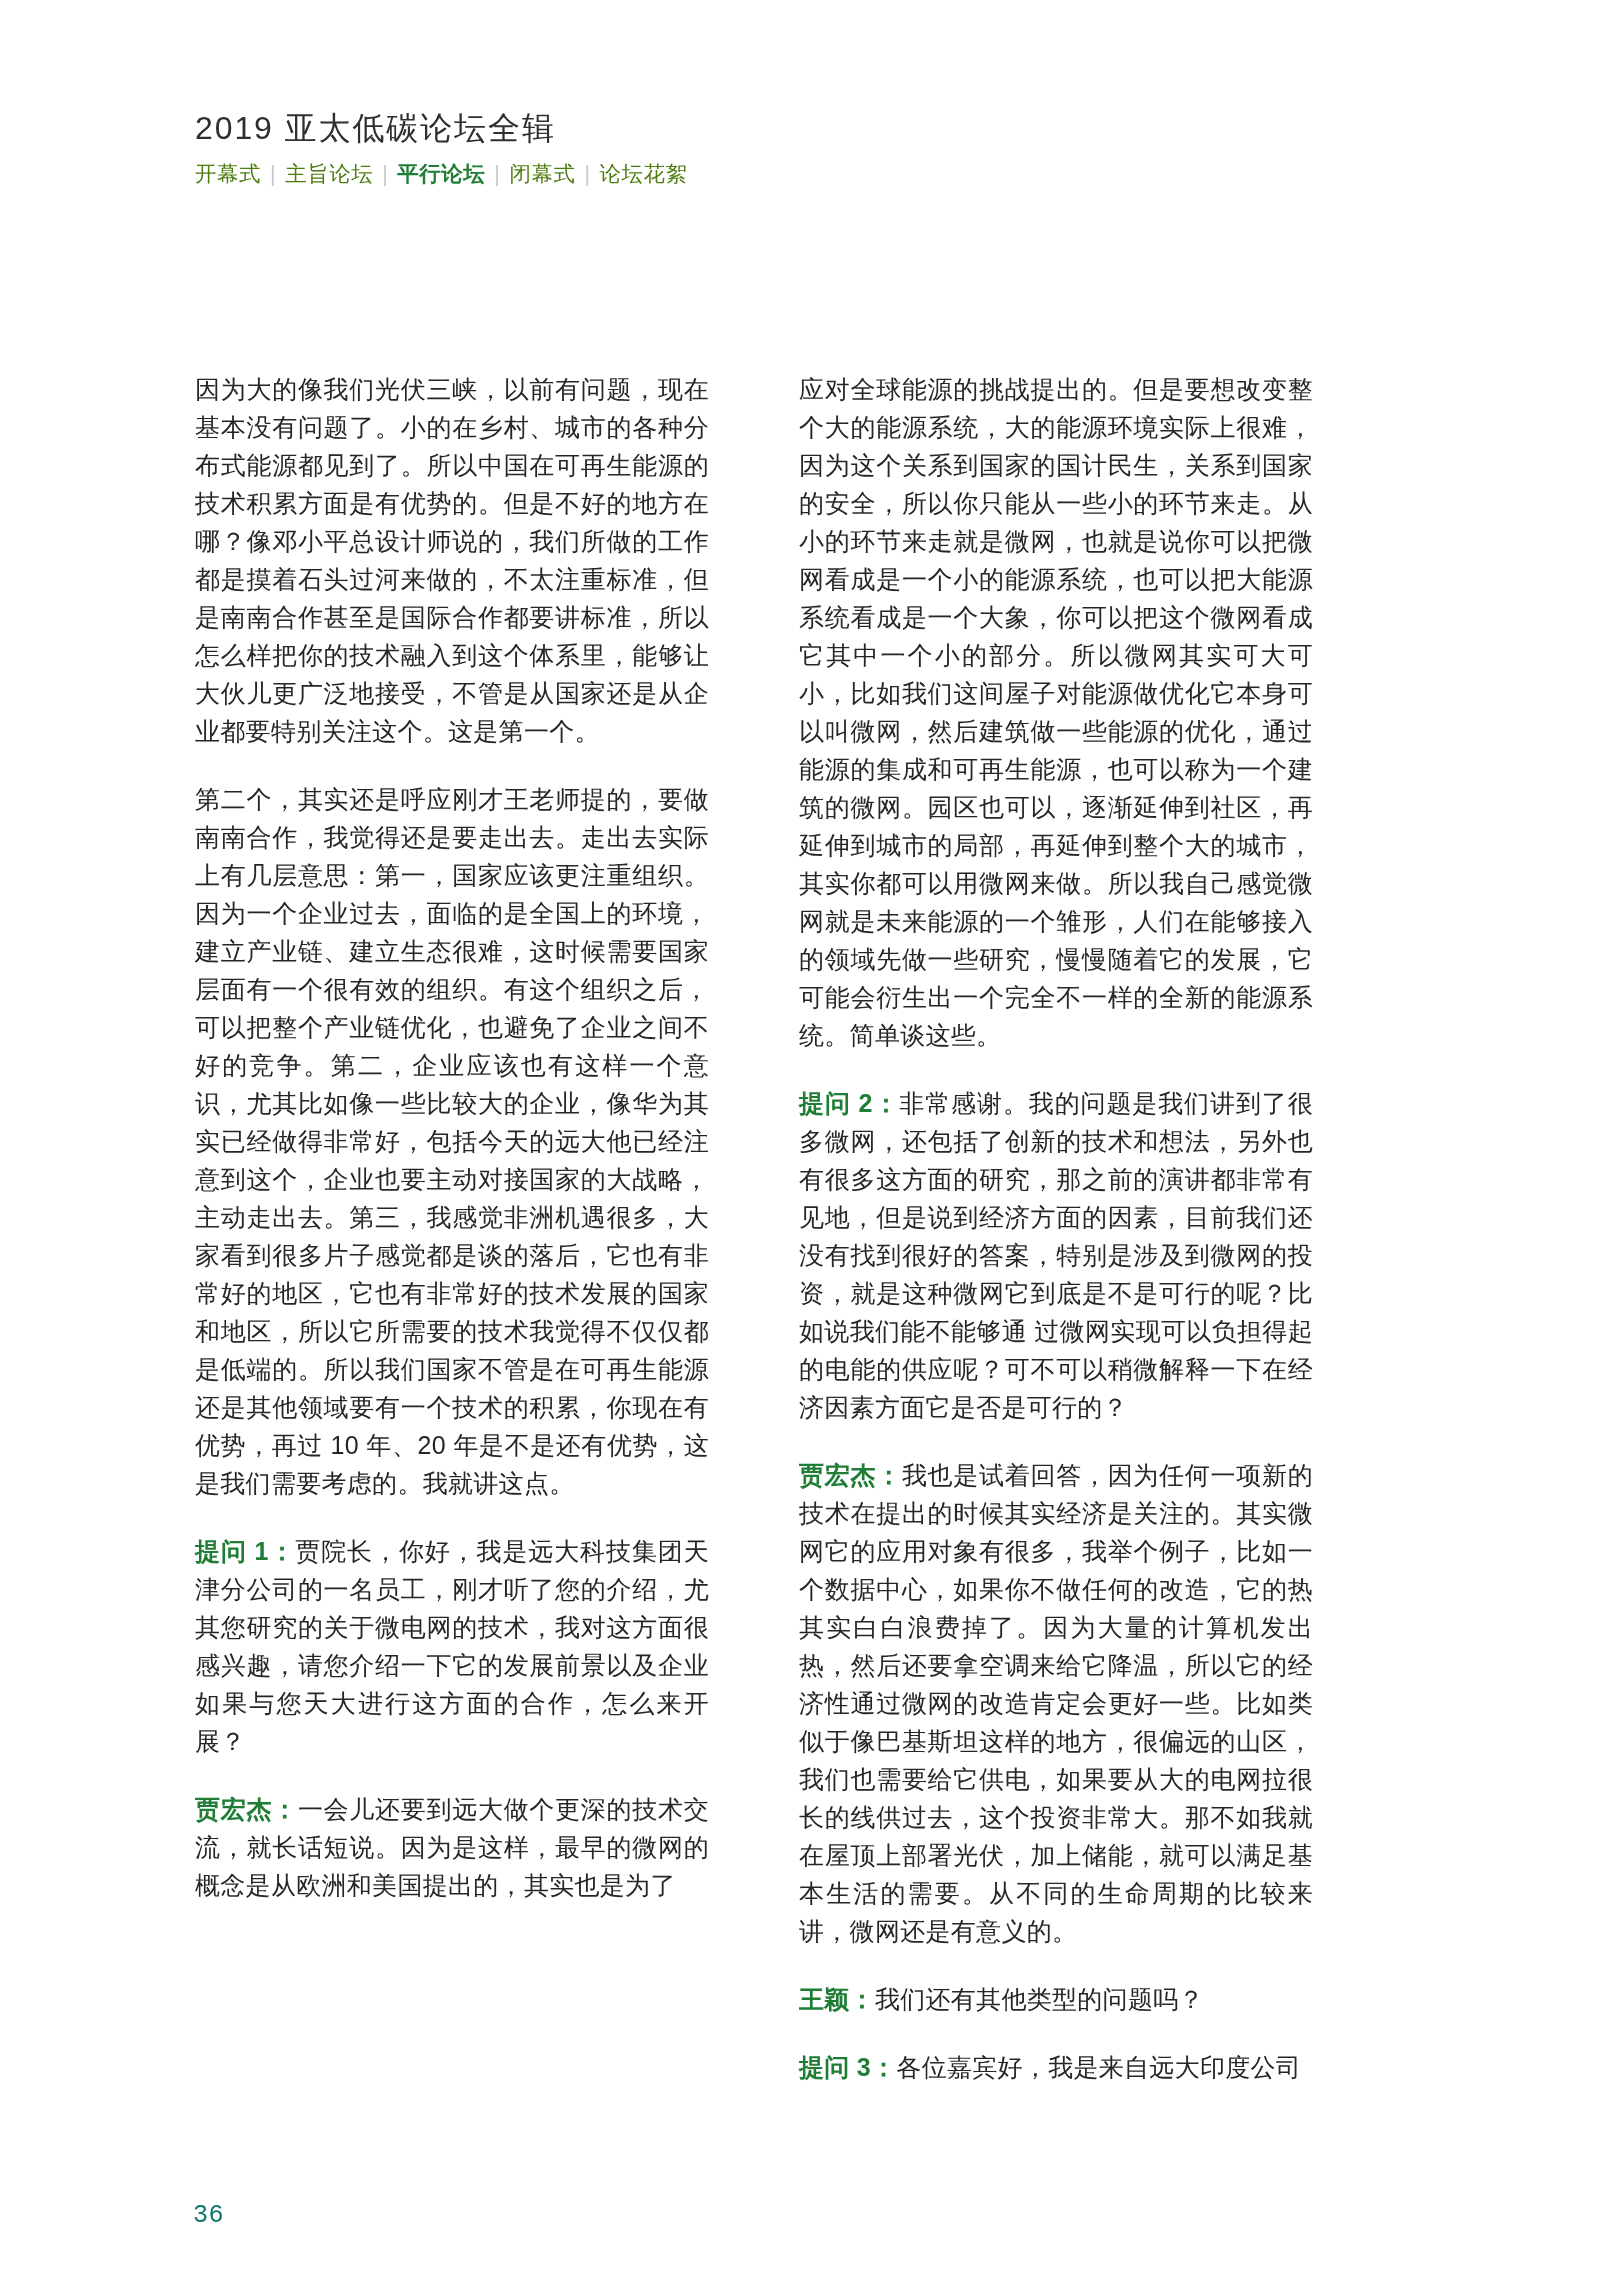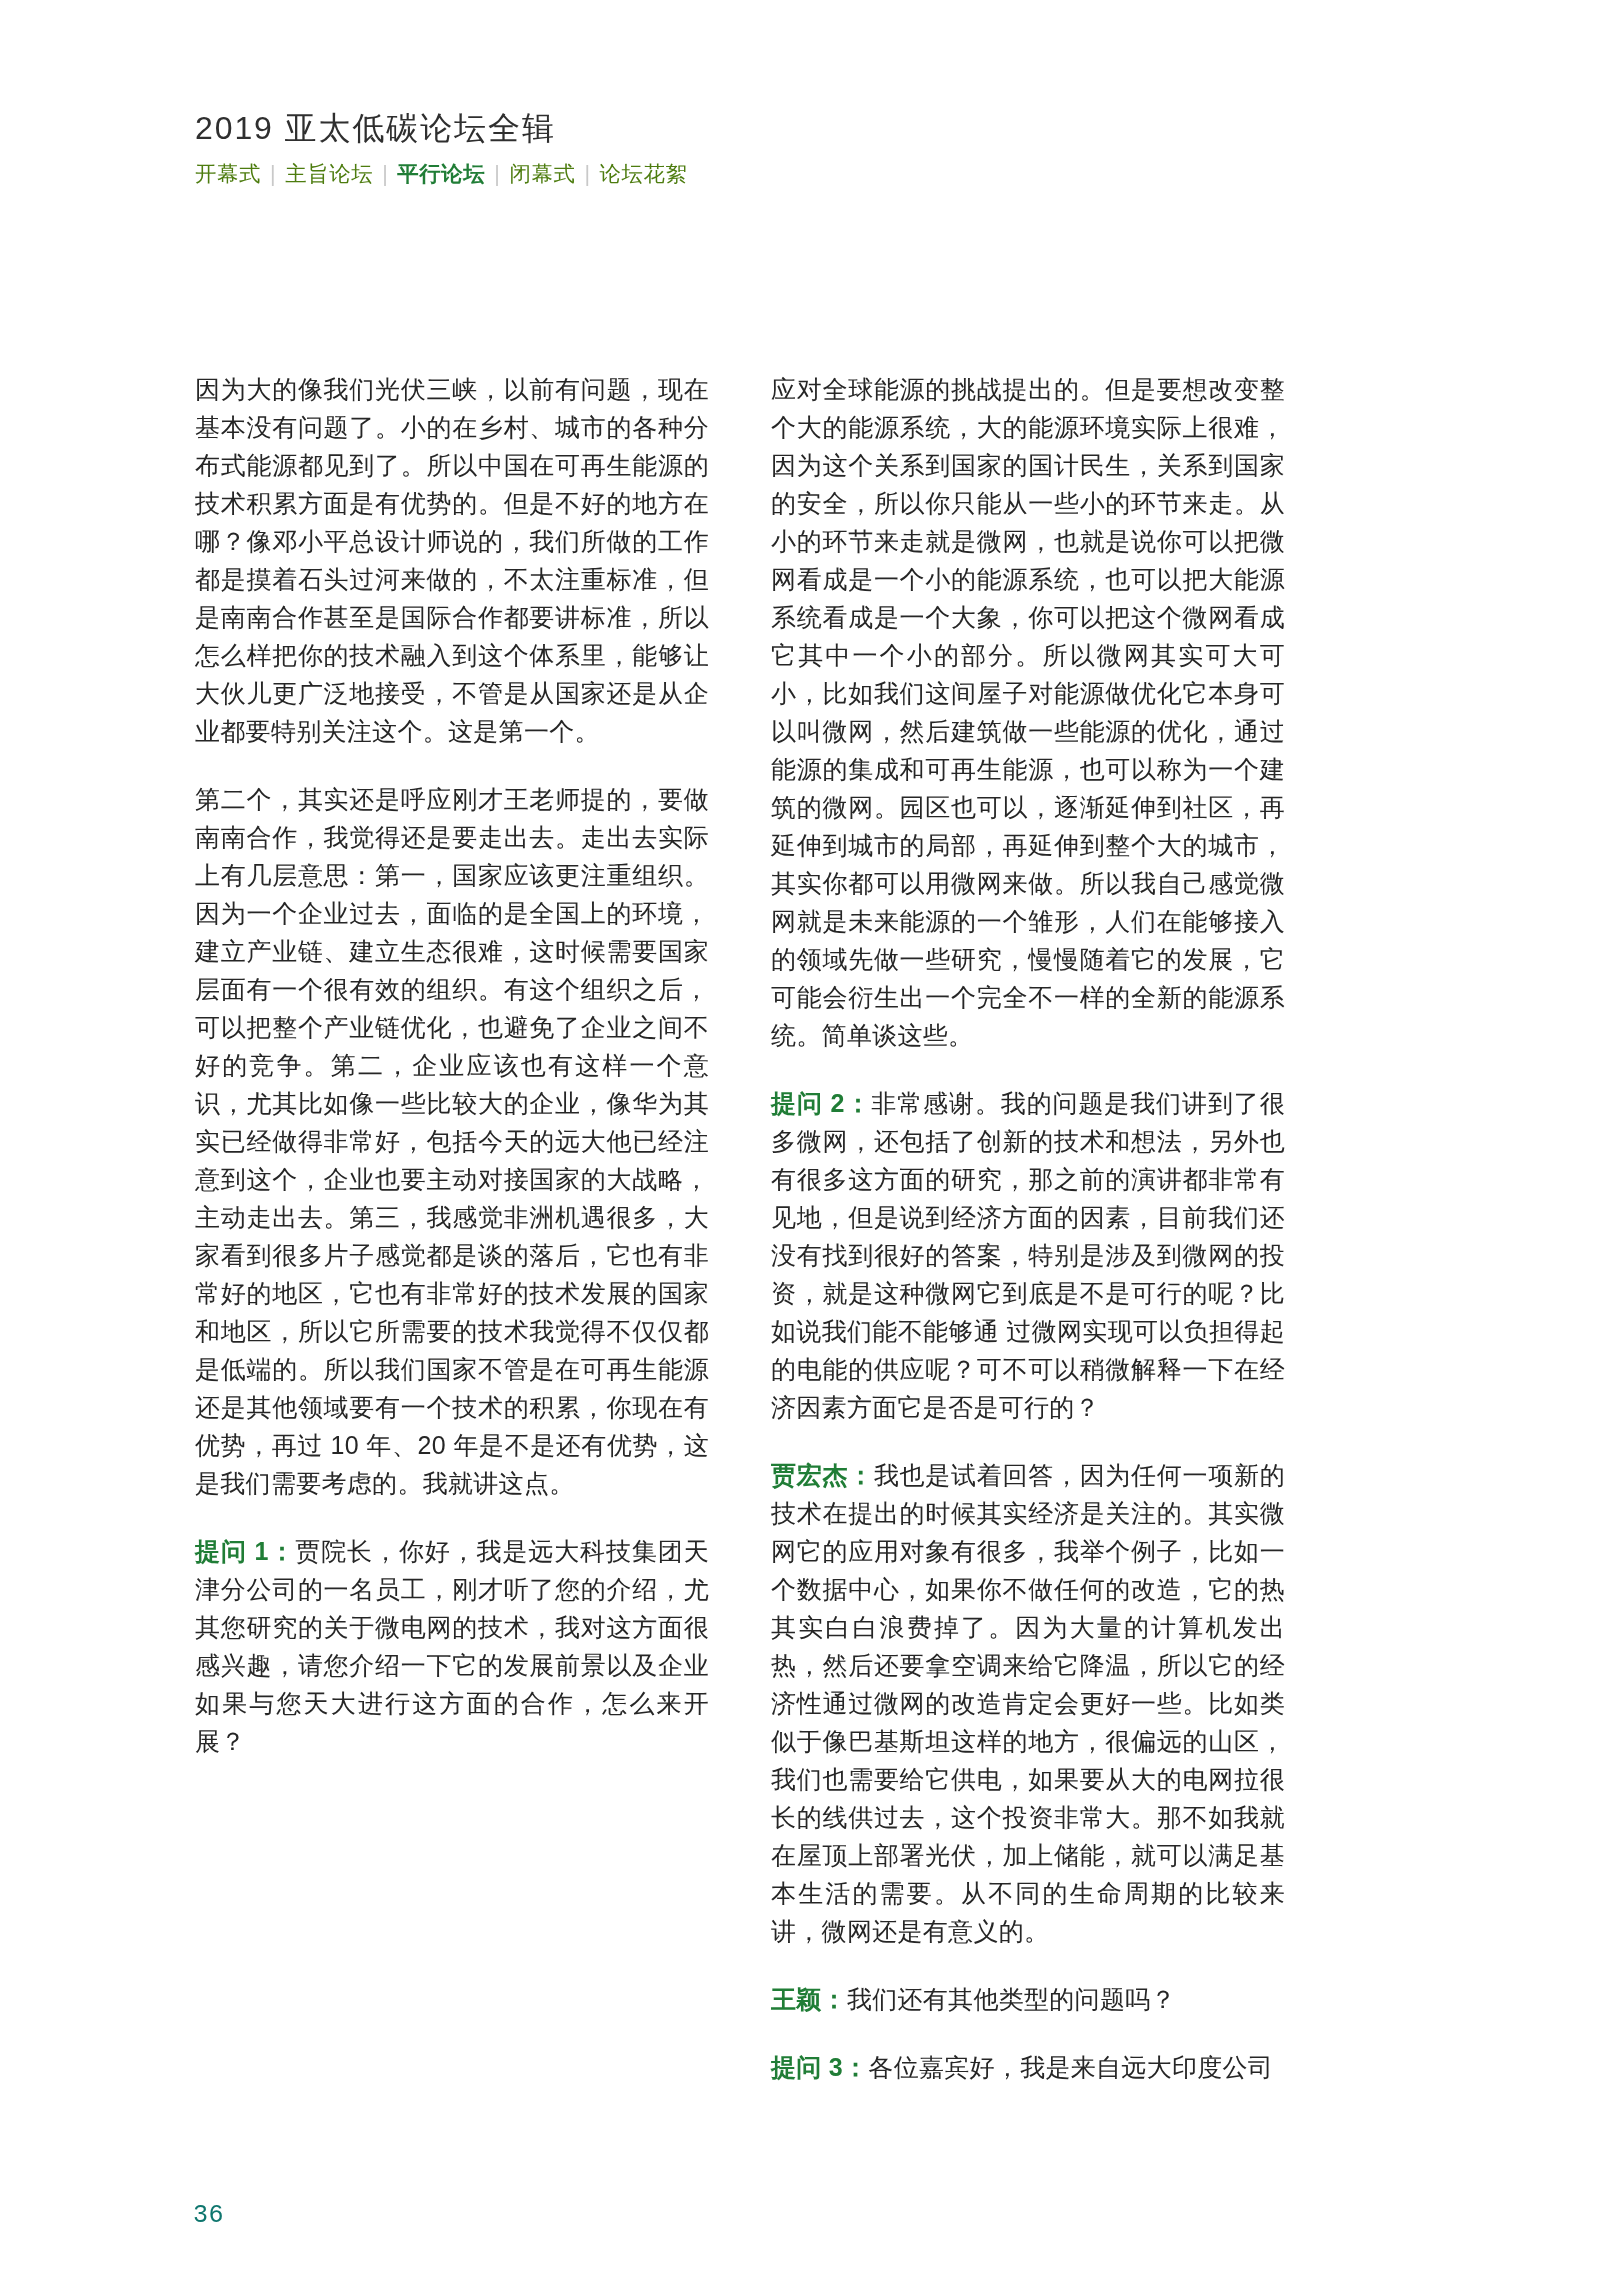--- a/index.html
+++ b/index.html
@@ -43,21 +43,21 @@
     font-weight: 300;
   }
 
   
   .columns {
     position: absolute;
     left: 195px;
     top: 370px;
     width: 1089px;
     display: flex;
-    gap: 62px;
+    gap: 90px;
   }
   .col { flex: 0 0 514px; width: 514px; }
   .para {
     margin: 0 0 30px 0;
     font-size: 25px;
     line-height: 38px;
     color: #262626;
     text-align: justify;
     letter-spacing: 0.3px;
   }
@@ -86,20 +86,21 @@
 <div class="doc-nav">
   <span class="nav-item">开幕式</span><span class="nav-sep">|</span><span class="nav-item">主旨论坛</span><span class="nav-sep">|</span><span class="nav-item active">平行论坛</span><span class="nav-sep">|</span><span class="nav-item">闭幕式</span><span class="nav-sep">|</span><span class="nav-item">论坛花絮</span>
 </div>
 
 <div class="columns">
 
   <div class="col">
     <p class="para"><span class="speaker"></span><span>因为大的像我们光伏三峡，以前有问题，现在基本没有问题了。小的在乡村、城市的各种分布式能源都见到了。所以中国在可再生能源的技术积累方面是有优势的。但是不好的地方在哪？像邓小平总设计师说的，我们所做的工作都是摸着石头过河来做的，不太注重标准，但是南南合作甚至是国际合作都要讲标准，所以怎么样把你的技术融入到这个体系里，能够让大伙儿更广泛地接受，不管是从国家还是从企业都要特别关注这个。这是第一个。</span></p>
     <p class="para"><span class="speaker"></span><span>第二个，其实还是呼应刚才王老师提的，要做南南合作，我觉得还是要走出去。走出去实际上有几层意思：第一，国家应该更注重组织。因为一个企业过去，面临的是全国上的环境，建立产业链、建立生态很难，这时候需要国家层面有一个很有效的组织。有这个组织之后，可以把整个产业链优化，也避免了企业之间不好的竞争。第二，企业应该也有这样一个意识，尤其比如像一些比较大的企业，像华为其实已经做得非常好，包括今天的远大他已经注意到这个，企业也要主动对接国家的大战略，主动走出去。第三，我感觉非洲机遇很多，大家看到很多片子感觉都是谈的落后，它也有非常好的地区，它也有非常好的技术发展的国家和地区，所以它所需要的技术我觉得不仅仅都是低端的。所以我们国家不管是在可再生能源还是其他领域要有一个技术的积累，你现在有优势，再过 10 年、20 年是不是还有优势，这是我们需要考虑的。我就讲这点。</span></p>
     <p class="para"><span class="speaker">提问 1：</span><span>贾院长，你好，我是远大科技集团天津分公司的一名员工，刚才听了您的介绍，尤其您研究的关于微电网的技术，我对这方面很感兴趣，请您介绍一下它的发展前景以及企业如果与您天大进行这方面的合作，怎么来开展？</span></p>
+    <p class="para"><span class="speaker">贾宏杰：</span><span>一会儿还要到远大做个更深的技术交流，就长话短说。因为是这样，最早的微网的概念是从欧洲和美国提出的，其实也是为了</span></p>
   </div>
 
   <div class="col">
     <p class="para"><span class="speaker"></span><span>应对全球能源的挑战提出的。但是要想改变整个大的能源系统，大的能源环境实际上很难，因为这个关系到国家的国计民生，关系到国家的安全，所以你只能从一些小的环节来走。从小的环节来走就是微网，也就是说你可以把微网看成是一个小的能源系统，也可以把大能源系统看成是一个大象，你可以把这个微网看成它其中一个小的部分。所以微网其实可大可小，比如我们这间屋子对能源做优化它本身可以叫微网，然后建筑做一些能源的优化，通过能源的集成和可再生能源，也可以称为一个建筑的微网。园区也可以，逐渐延伸到社区，再延伸到城市的局部，再延伸到整个大的城市，其实你都可以用微网来做。所以我自己感觉微网就是未来能源的一个雏形，人们在能够接入的领域先做一些研究，慢慢随着它的发展，它可能会衍生出一个完全不一样的全新的能源系统。简单谈这些。</span></p>
     <p class="para"><span class="speaker">提问 2：</span><span>非常感谢。我的问题是我们讲到了很多微网，还包括了创新的技术和想法，另外也有很多这方面的研究，那之前的演讲都非常有见地，但是说到经济方面的因素，目前我们还没有找到很好的答案，特别是涉及到微网的投资，就是这种微网它到底是不是可行的呢？比如说我们能不能够通 过微网实现可以负担得起的电能的供应呢？可不可以稍微解释一下在经济因素方面它是否是可行的？</span></p>
     <p class="para"><span class="speaker">贾宏杰：</span><span>我也是试着回答，因为任何一项新的技术在提出的时候其实经济是关注的。其实微网它的应用对象有很多，我举个例子，比如一个数据中心，如果你不做任何的改造，它的热其实白白浪费掉了。因为大量的计算机发出热，然后还要拿空调来给它降温，所以它的经济性通过微网的改造肯定会更好一些。比如类似于像巴基斯坦这样的地方，很偏远的山区，我们也需要给它供电，如果要从大的电网拉很长的线供过去，这个投资非常大。那不如我就在屋顶上部署光伏，加上储能，就可以满足基本生活的需要。从不同的生命周期的比较来讲，微网还是有意义的。</span></p>
     <p class="para"><span class="speaker">王颖：</span><span>我们还有其他类型的问题吗？</span></p>
     <p class="para"><span class="speaker">提问 3：</span><span>各位嘉宾好，我是来自远大印度公司</span></p>
   </div>
 

